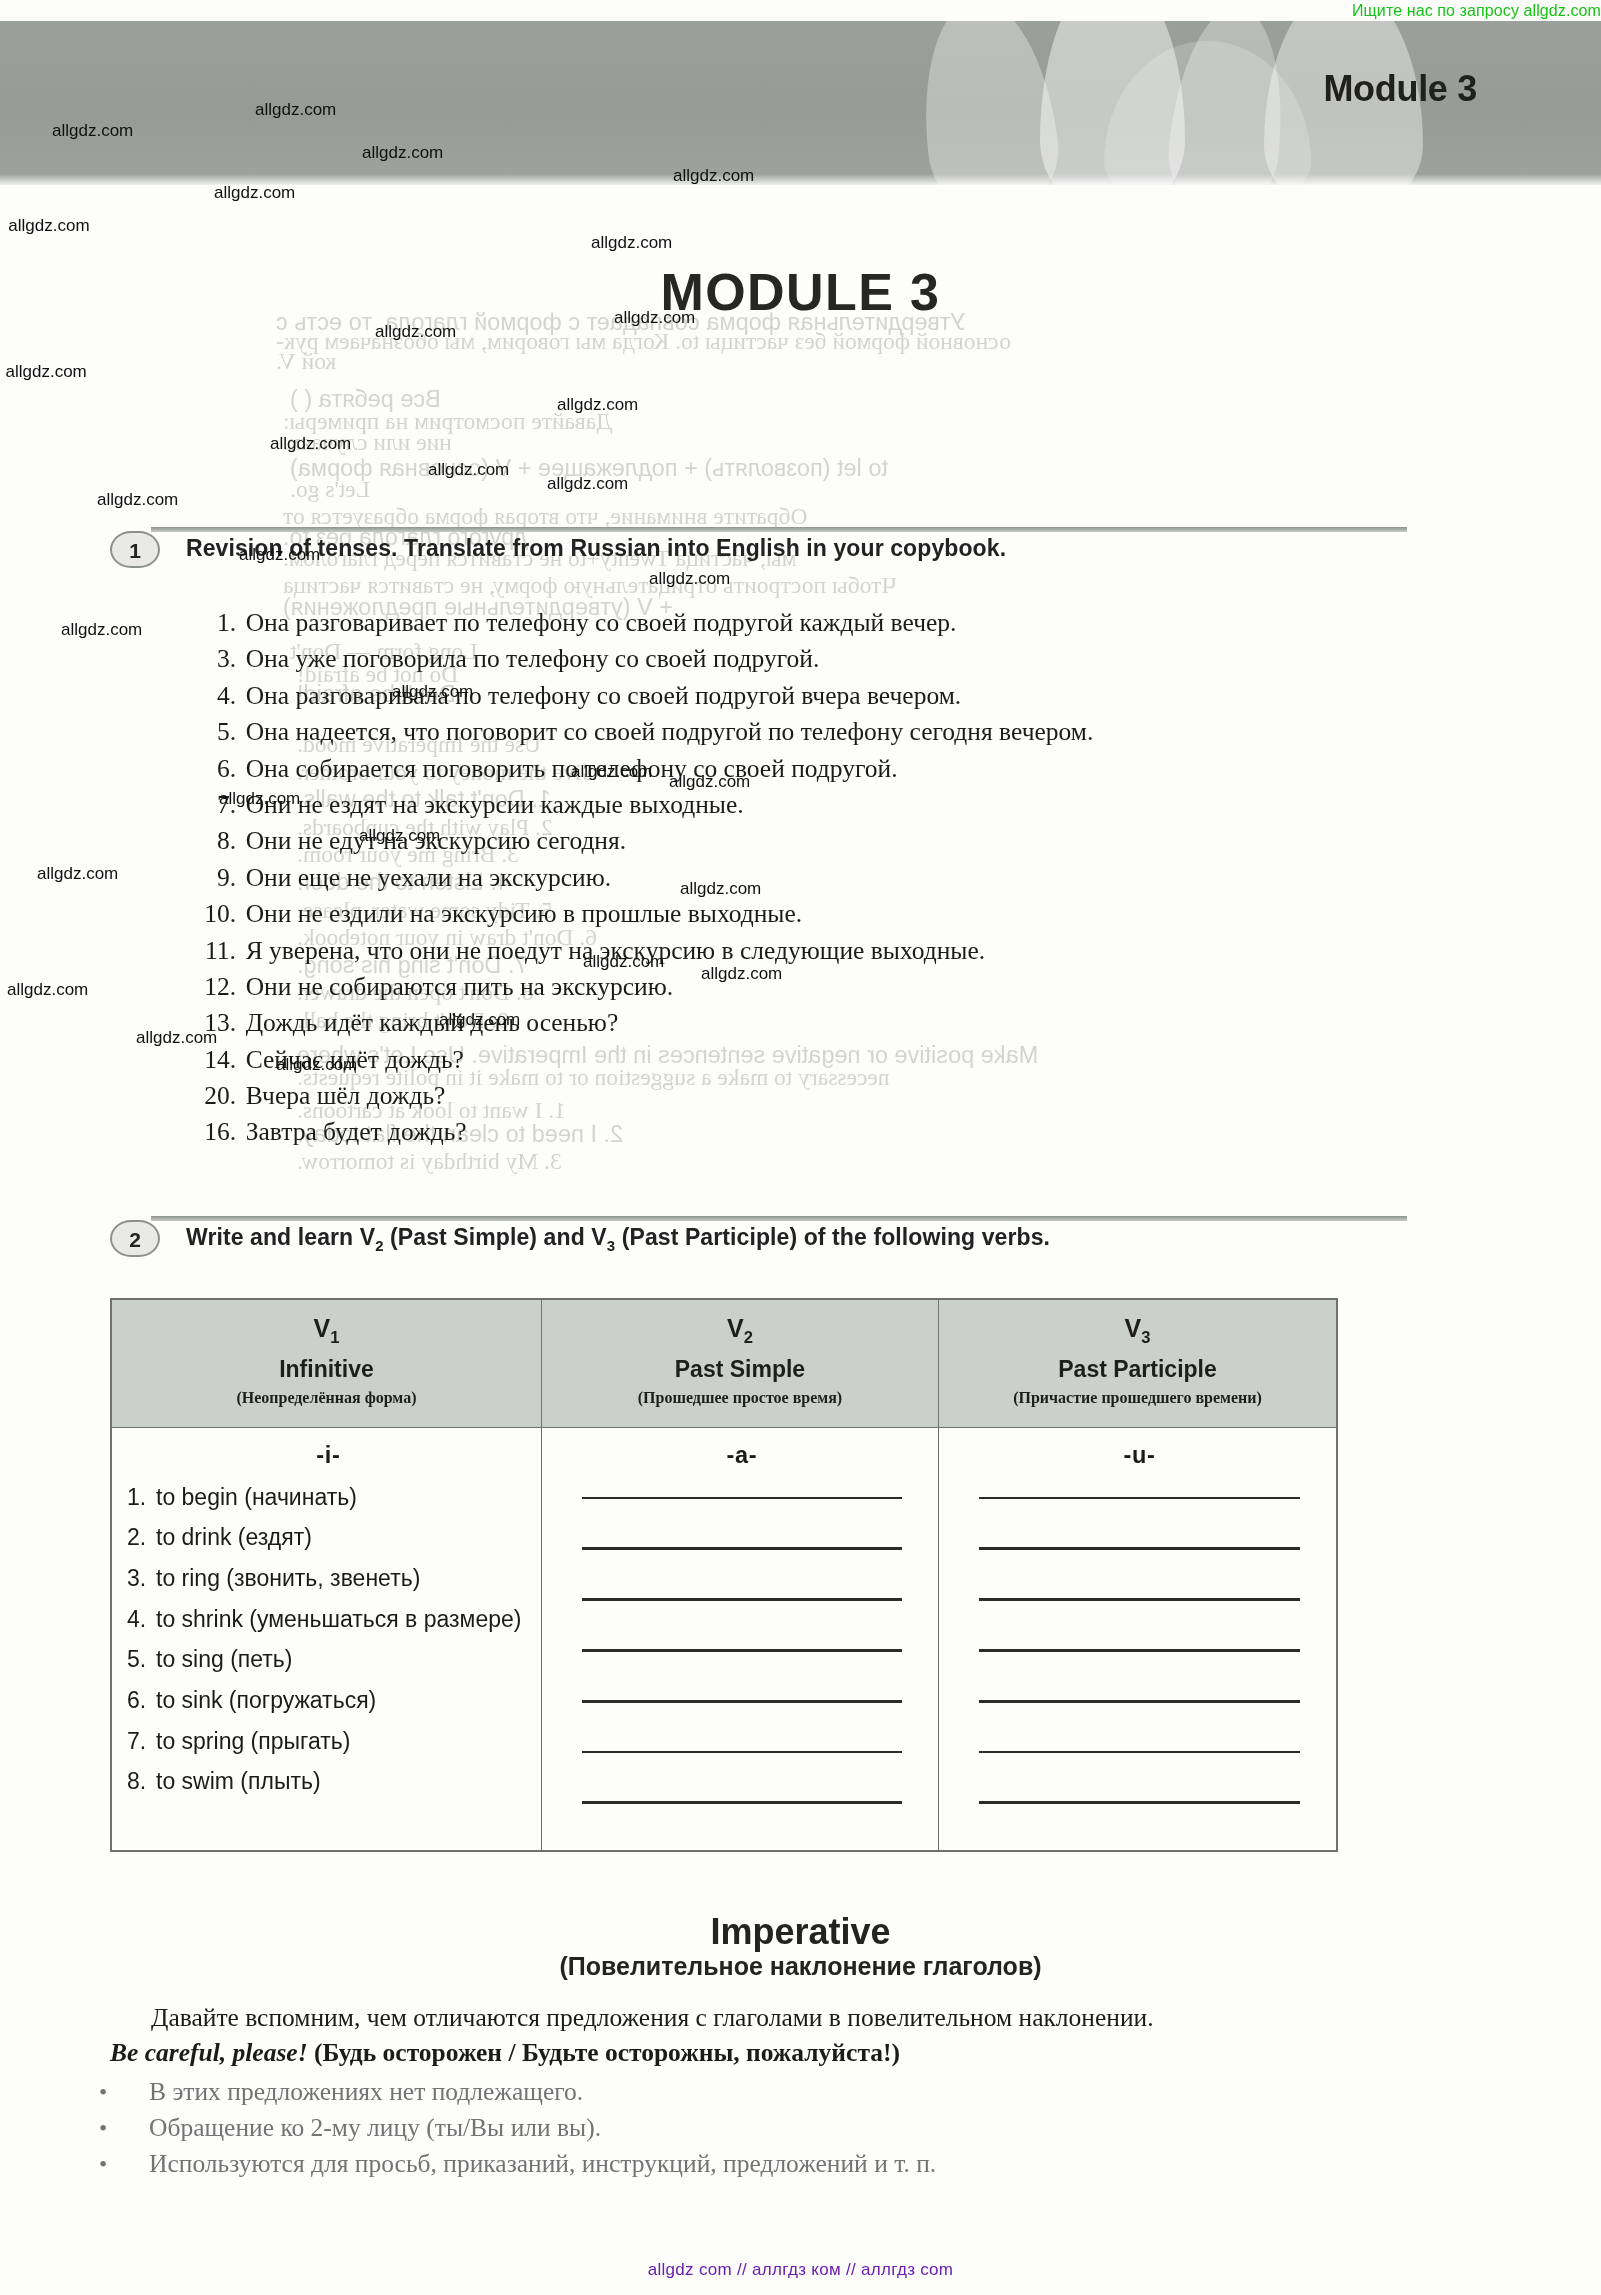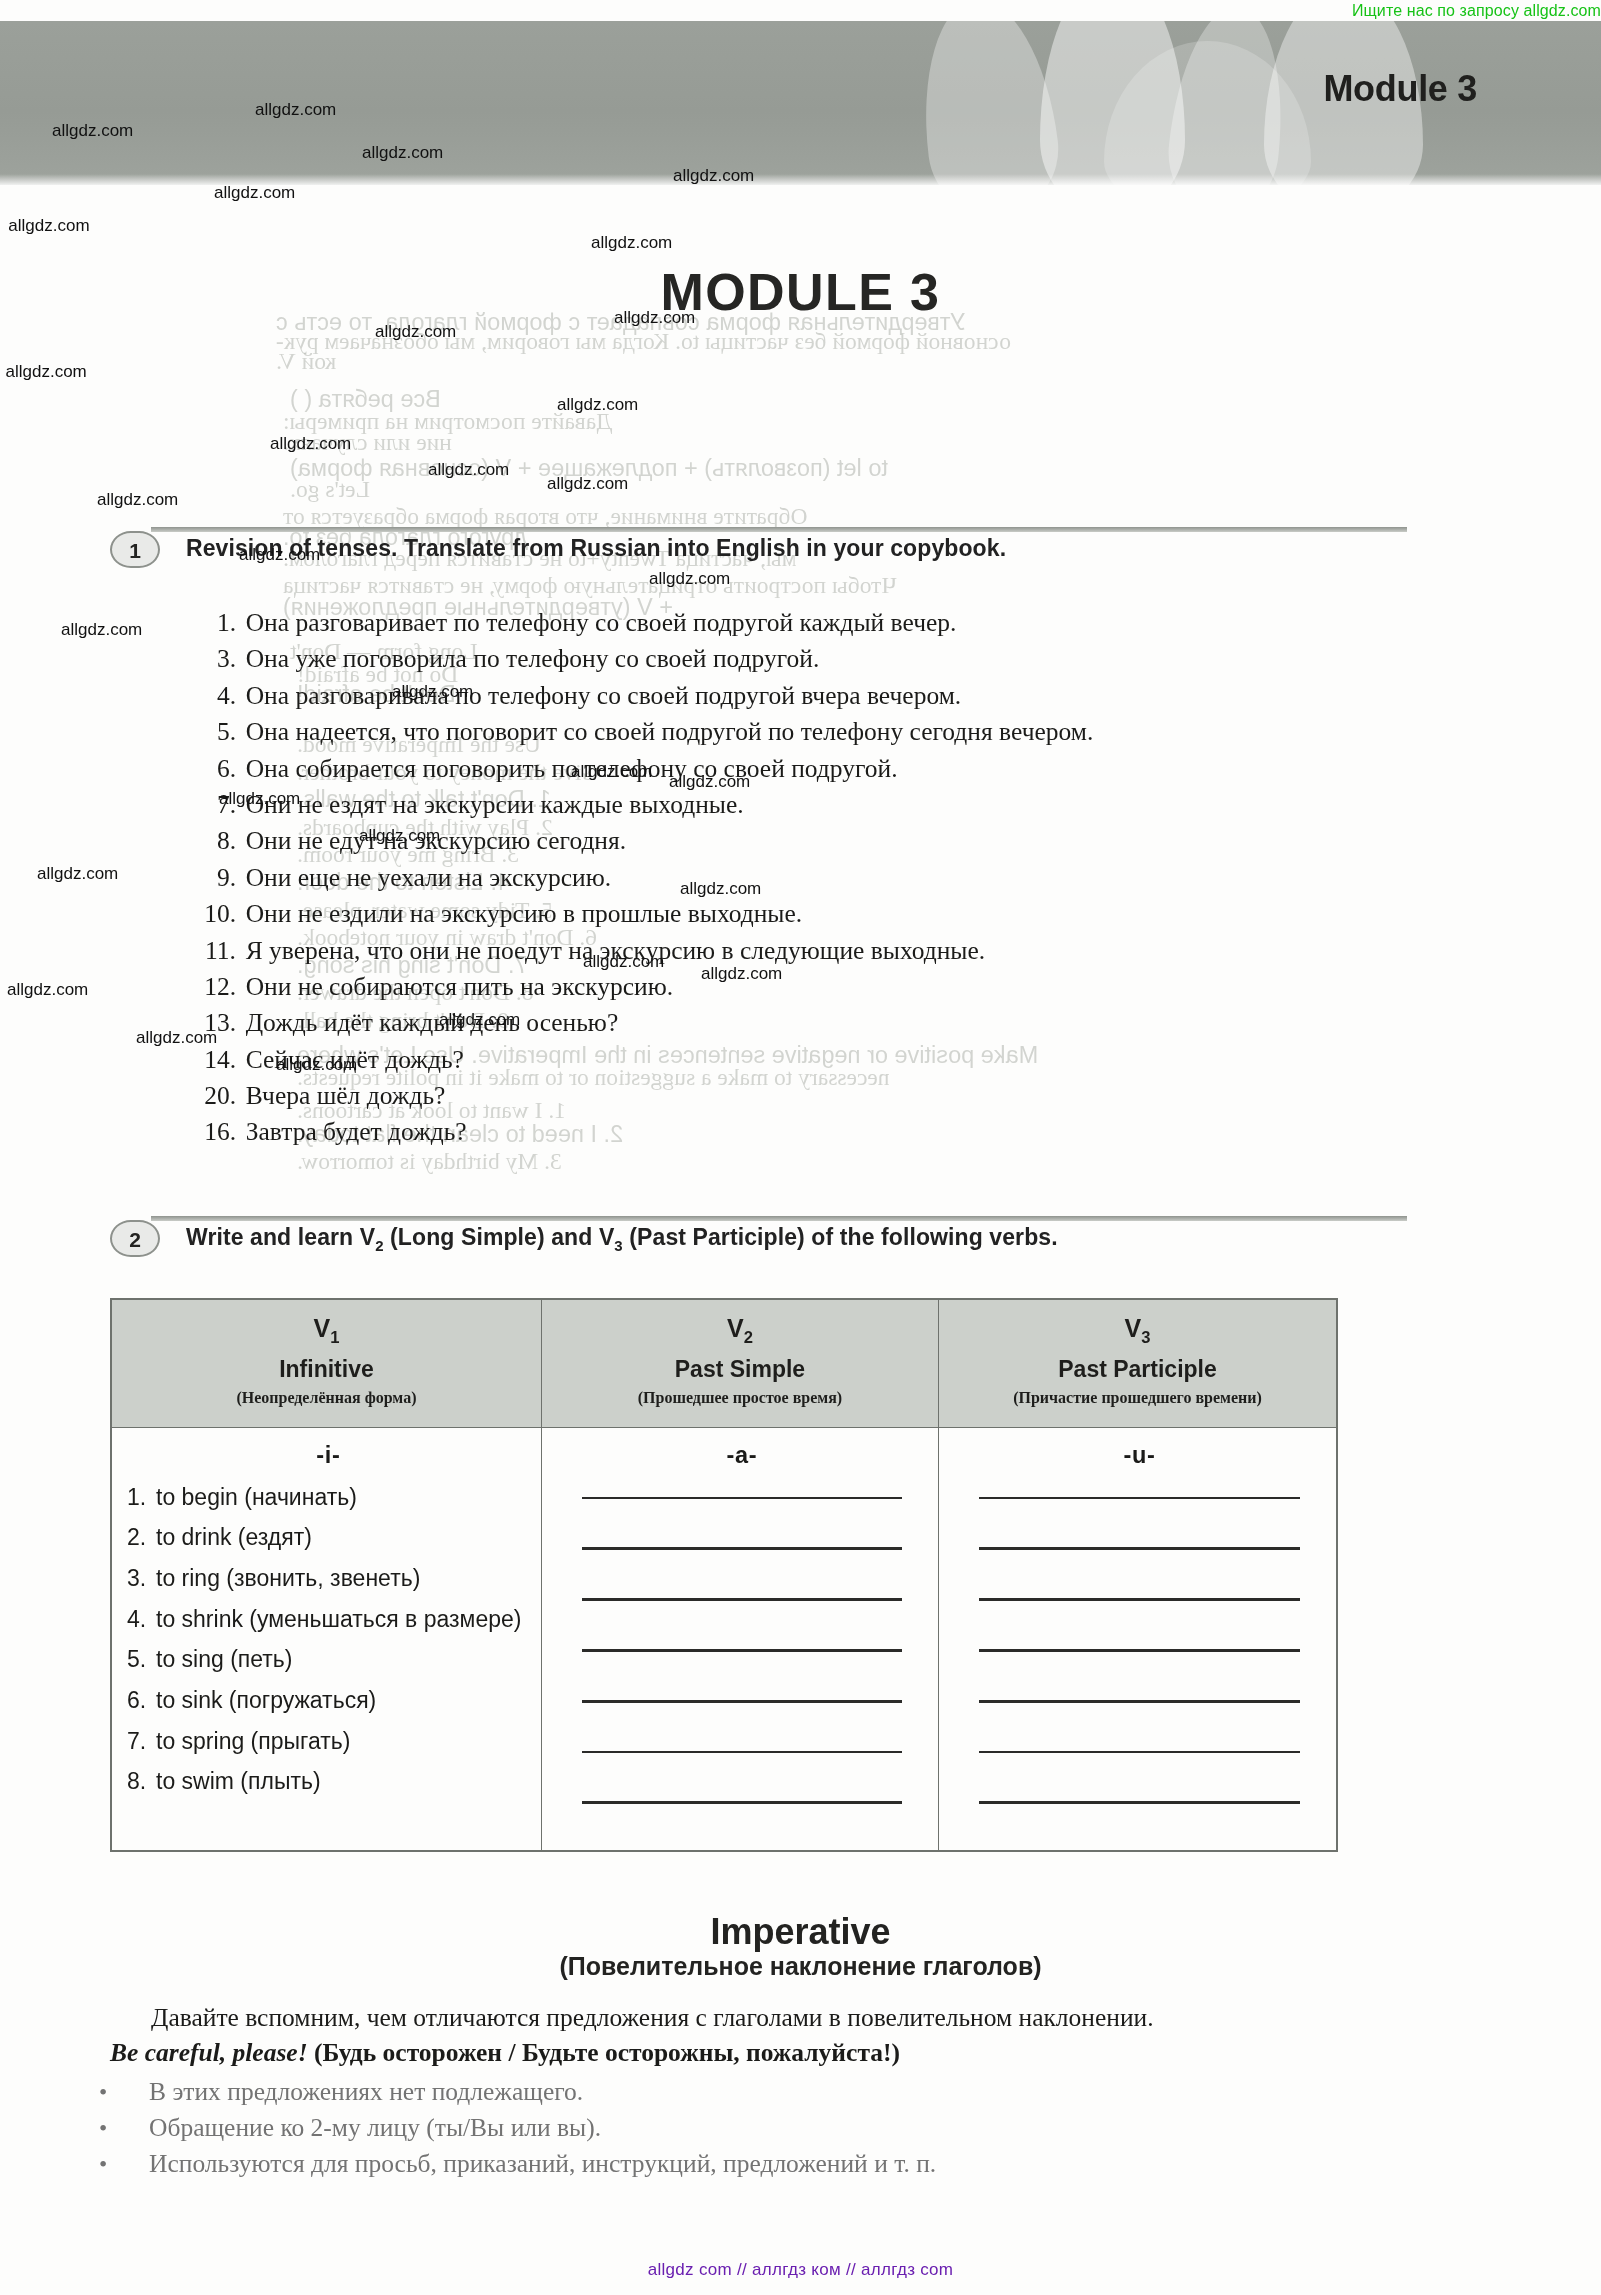--- a/index.html
+++ b/index.html
@@ -221,21 +221,21 @@
       <li><span class="n">13.</span><span>Дождь идёт каждый день осенью?</span></li>
       <li><span class="n">14.</span><span>Сейчас идёт дождь?</span></li>
       <li><span class="n">20.</span><span>Вчера шёл дождь?</span></li>
       <li><span class="n">16.</span><span>Завтра будет дождь?</span></li>
     </ul>
 
   <div class="ex" style="top:1034px;">
     <div class="bar"></div>
     <div class="badge">2</div>
     <div class="ex-text">
-      <span>Write and learn V</span><sub>2</sub><span> (Long Simple) and V</span><sub>3</sub><span> (Past Participle) of the following verbs.</span>
+      <span>Write and learn V</span><sub>2</sub><span> (Past Simple) and V</span><sub>3</sub><span> (Past Participle) of the following verbs.</span>
     </div>
   </div>
 
   <table class="vtable">
     <thead>
       <tr>
         <th class="vhead" style="width:428px;">
           <div class="v"><span>V</span><sub>1</sub></div>
           <div class="en">Infinitive</div>
           <div class="ru">(Неопределённая форма)</div>

